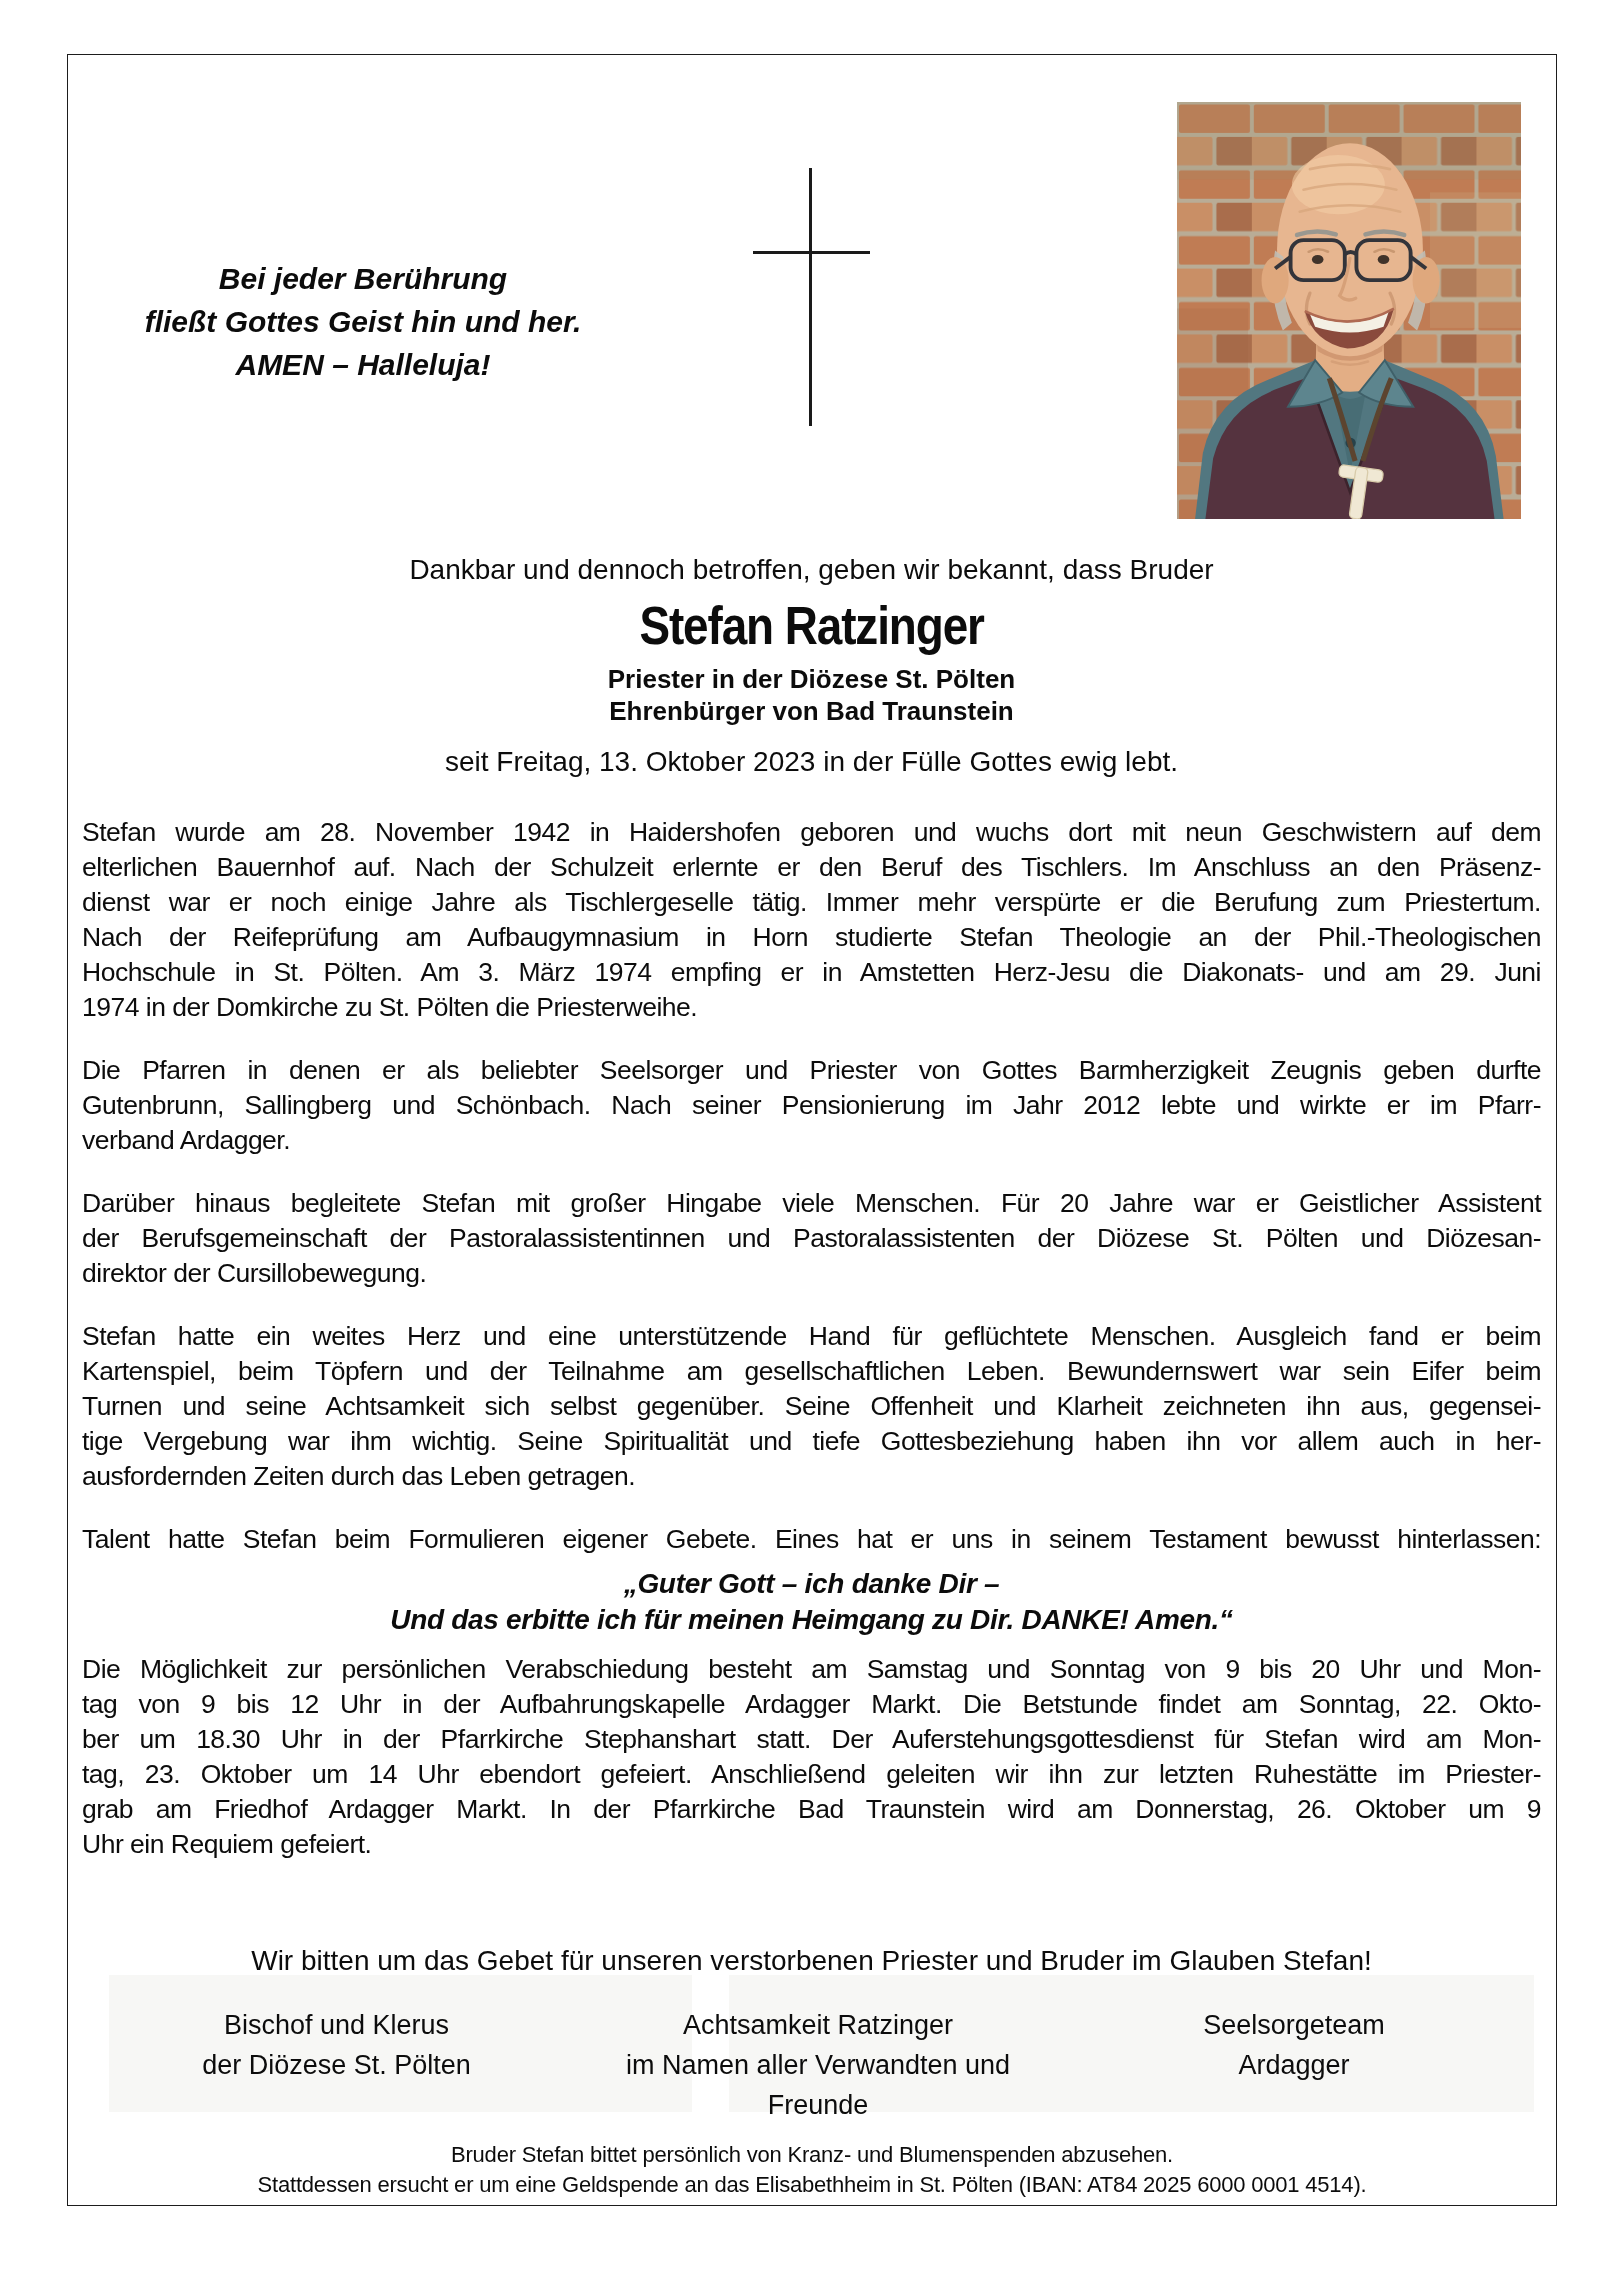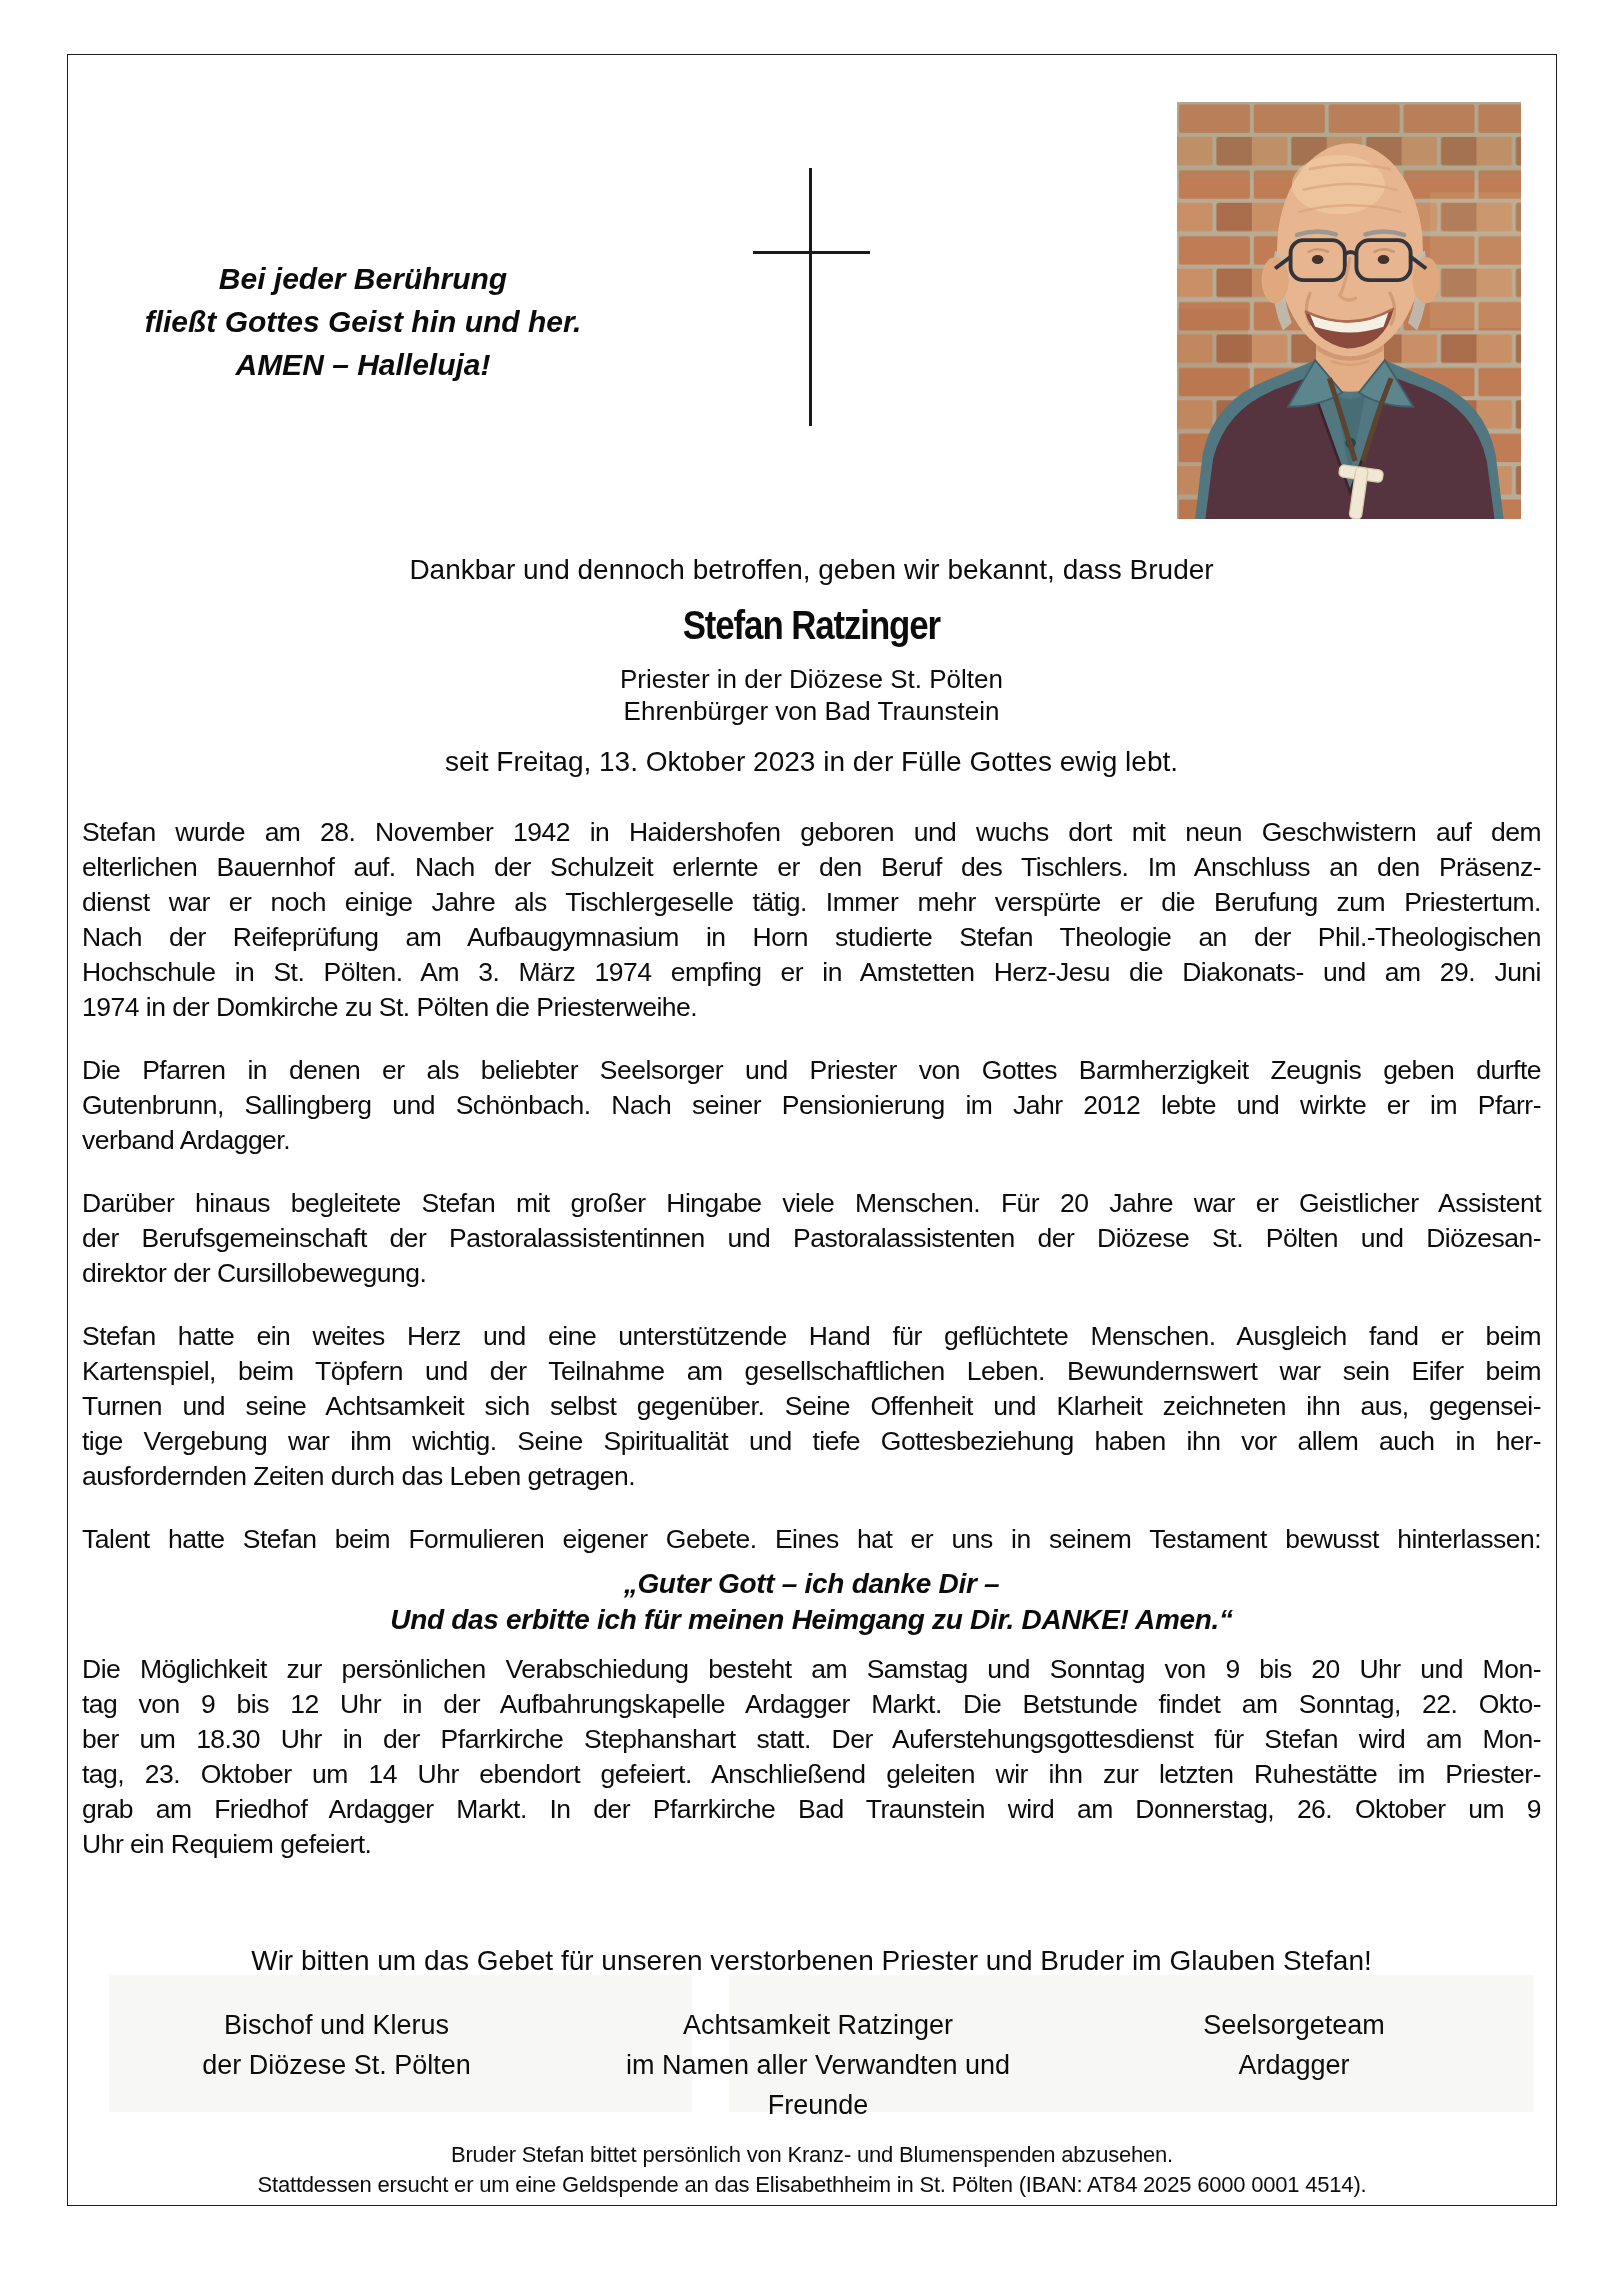--- a/index.html
+++ b/index.html
@@ -26,23 +26,23 @@
     text-align: center; font-weight: bold; font-style: italic;
     font-size: 30px; line-height: 43px;
   }
   .cross-v { position: absolute; left: 809px; top: 168px; width: 2.6px; height: 258px; background: #1a1a1a; }
   .cross-h { position: absolute; left: 753px; top: 251px; width: 117px; height: 2.6px; background: #1a1a1a; }
 
   .portrait { position: absolute; left: 1177px; top: 102px; width: 344px; height: 417px; }
 
   .announce { position: absolute; left: 82px; top: 553px; width: 1459px; text-align: center; }
   .announce-intro { font-size: 28px; line-height: 34px; }
-  .announce-name { font-size: 41px; font-weight: bold; line-height: 76px; letter-spacing: -1.3px; }
+  .announce-name { font-size: 54px; font-weight: bold; line-height: 76px; letter-spacing: -1.3px; }
   .announce-name-inner { display: inline-block; transform: scaleX(0.85); transform-origin: center; }
-  .announce-role { font-size: 26px; font-weight: normal; line-height: 32px; }
+  .announce-role { font-size: 26px; font-weight: bold; line-height: 32px; }
   .announce-death { font-size: 28px; line-height: 34px; margin-top: 18px; }
 
   .text-col {
     position: absolute; left: 82px; top: 815px; width: 1459px;
     font-size: 26.5px; line-height: 35px; letter-spacing: -0.5px;
   }
   .para { margin-bottom: 28px; }
   .jline { text-align: justify; text-align-last: justify; height: 35px; overflow: visible; }
   .jline.end { text-align-last: left; }
   .quote-block {

